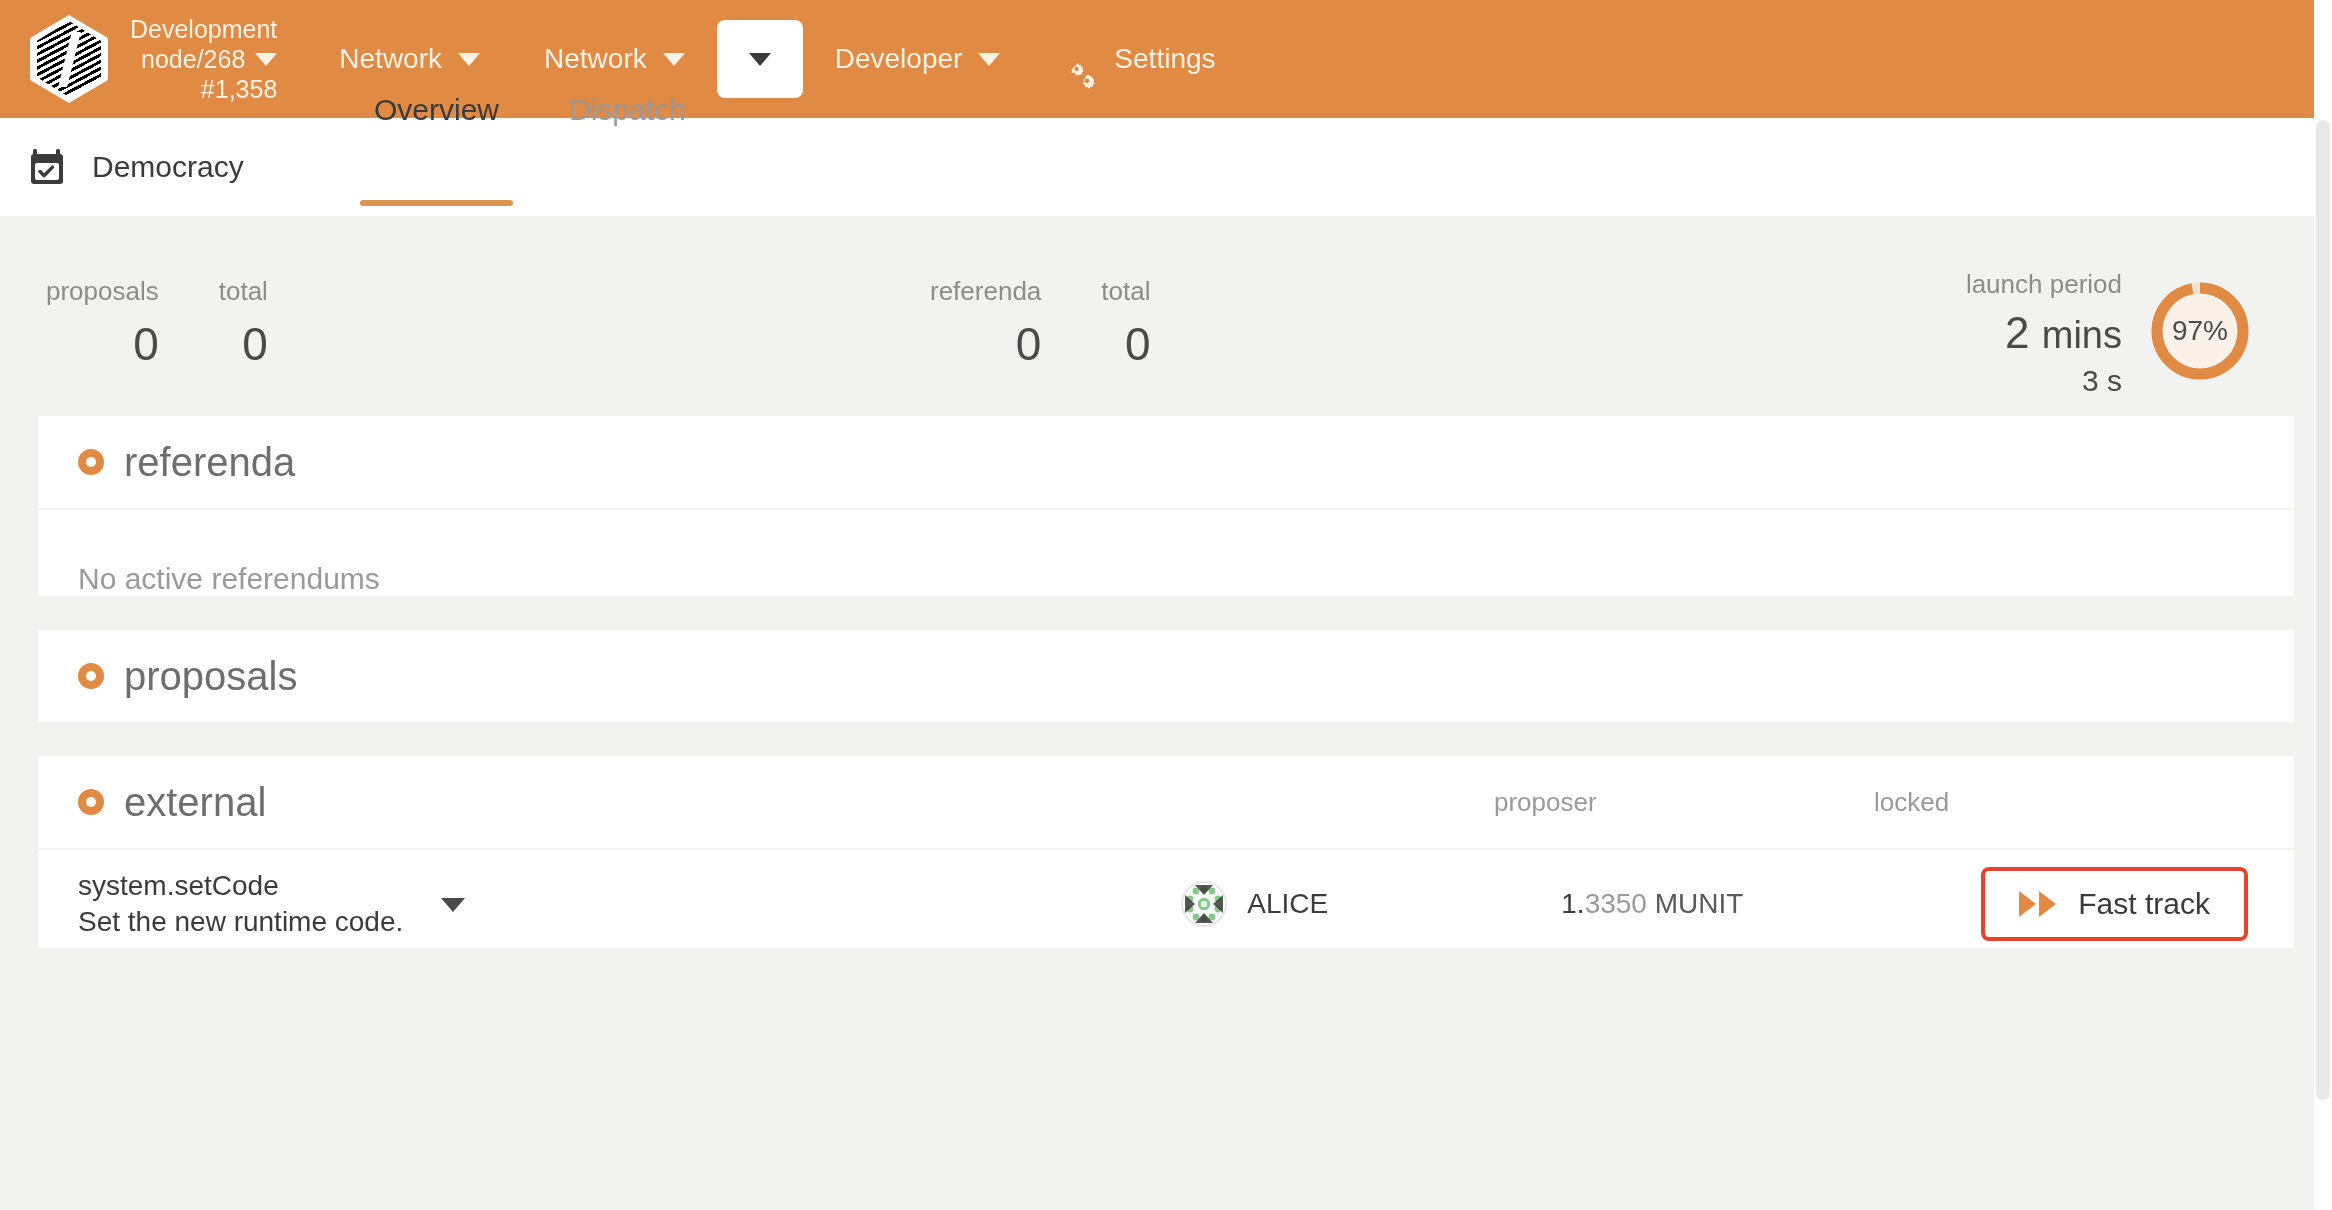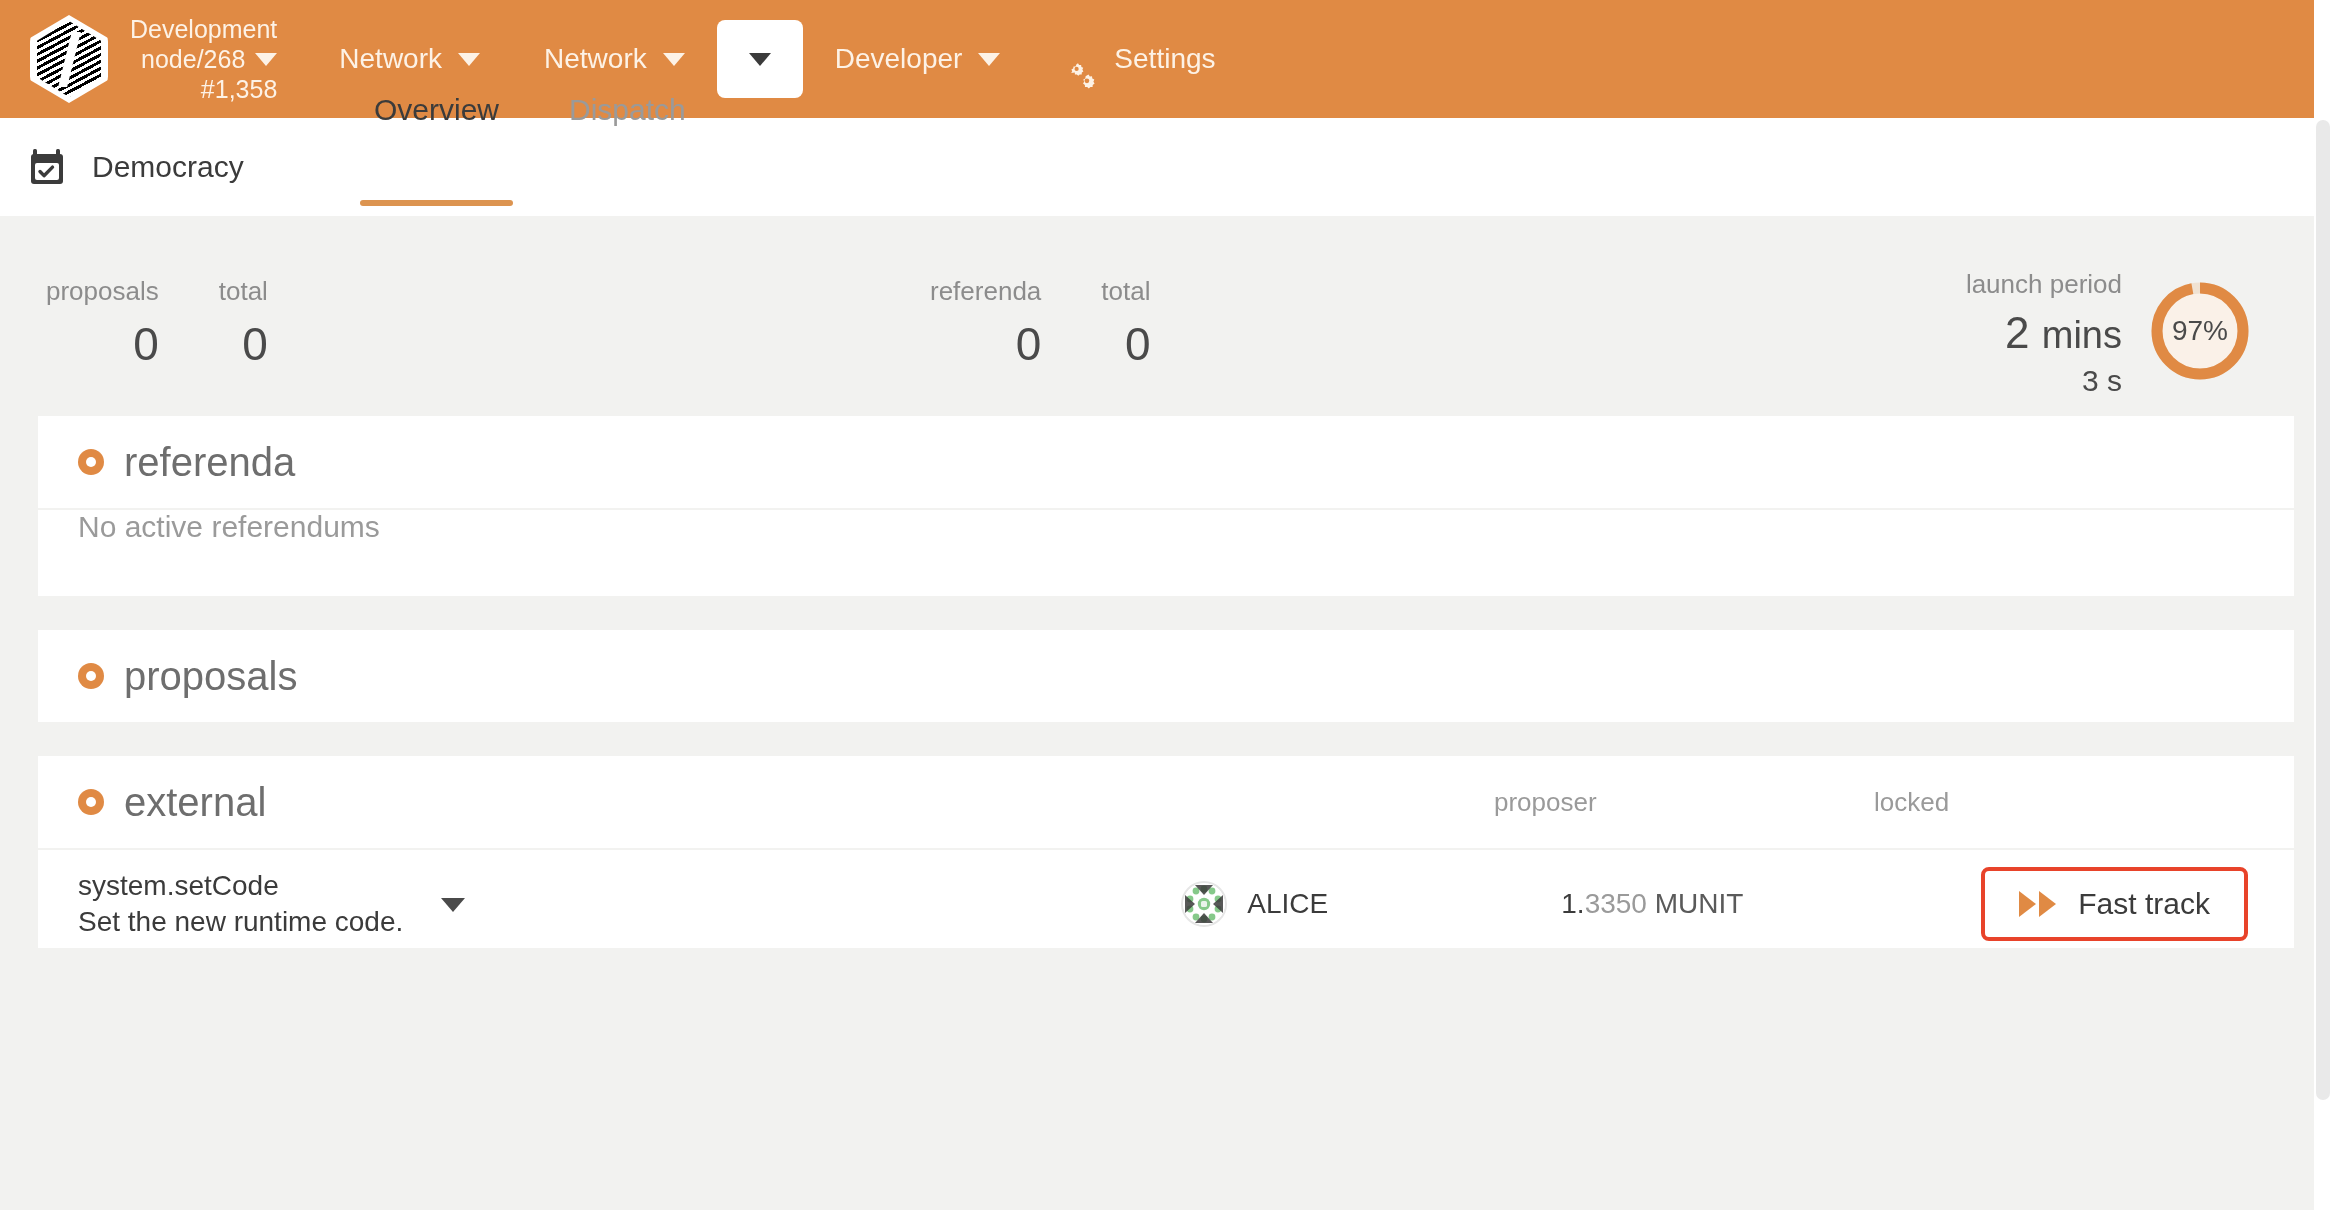--- a/index.html
+++ b/index.html
@@ -221,21 +221,21 @@
   .sec-title { font-size: 40px; color: #6e6e6e; font-weight: 300; }
   .sec-colheads { position: absolute; right: 0; top: 0; height: 92px; display: flex; align-items: center; }
   .colhead { font-size: 26px; color: #9a9a9a; text-align: left; }
   #colhead-proposer { width: 380px; }
   #colhead-locked  { width: 420px; }
 
   .sec-body {
     background: #fff;
     border-top: 2px solid #f2f2f0;
     min-height: 88px;
-    display: flex; align-items: flex-start;
+    display: flex; align-items: flex-end;
     padding: 0 40px;
   }
   .empty-text { font-size: 30px; color: #9a9a9a; }
 
   .ext-row {
     background: #fff;
     border-top: 2px solid #f2f2f0;
     height: 100px;
     display: flex; align-items: center;
     padding: 9px 0 0 40px;

